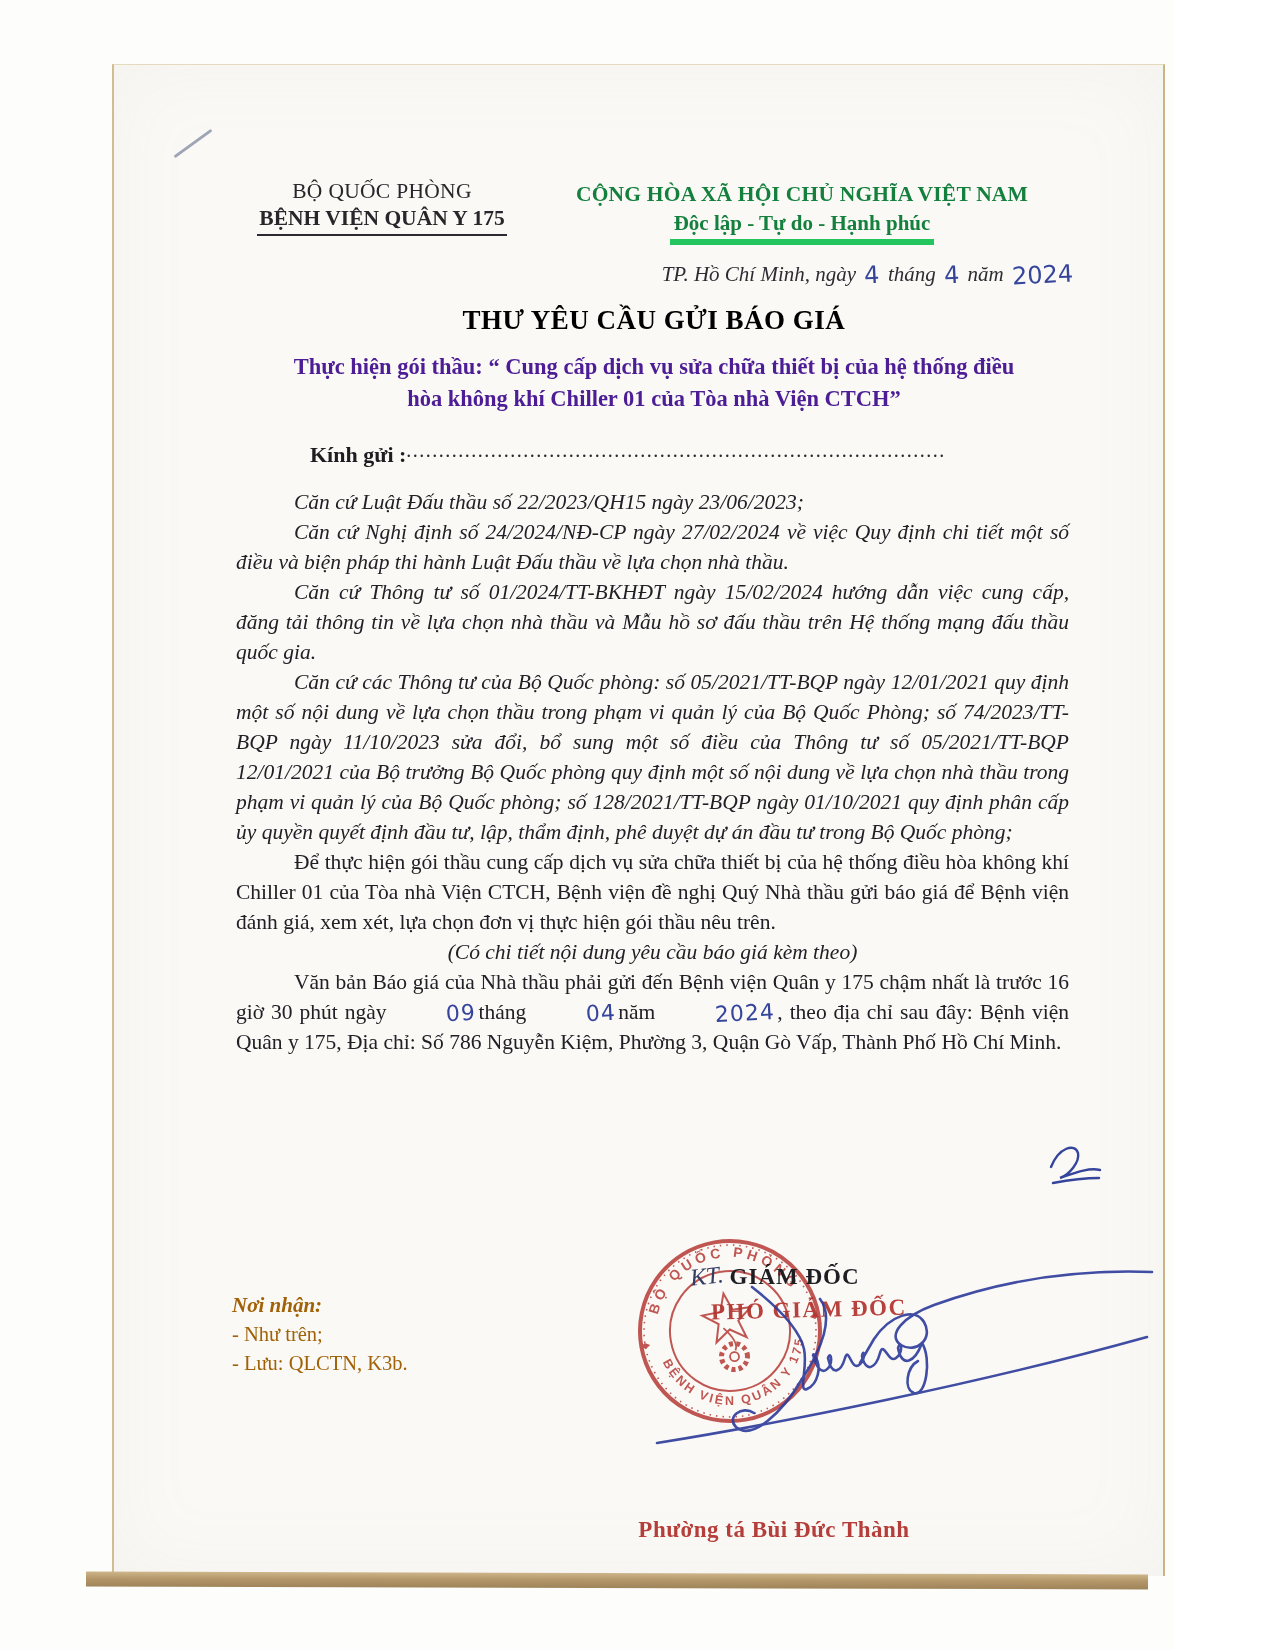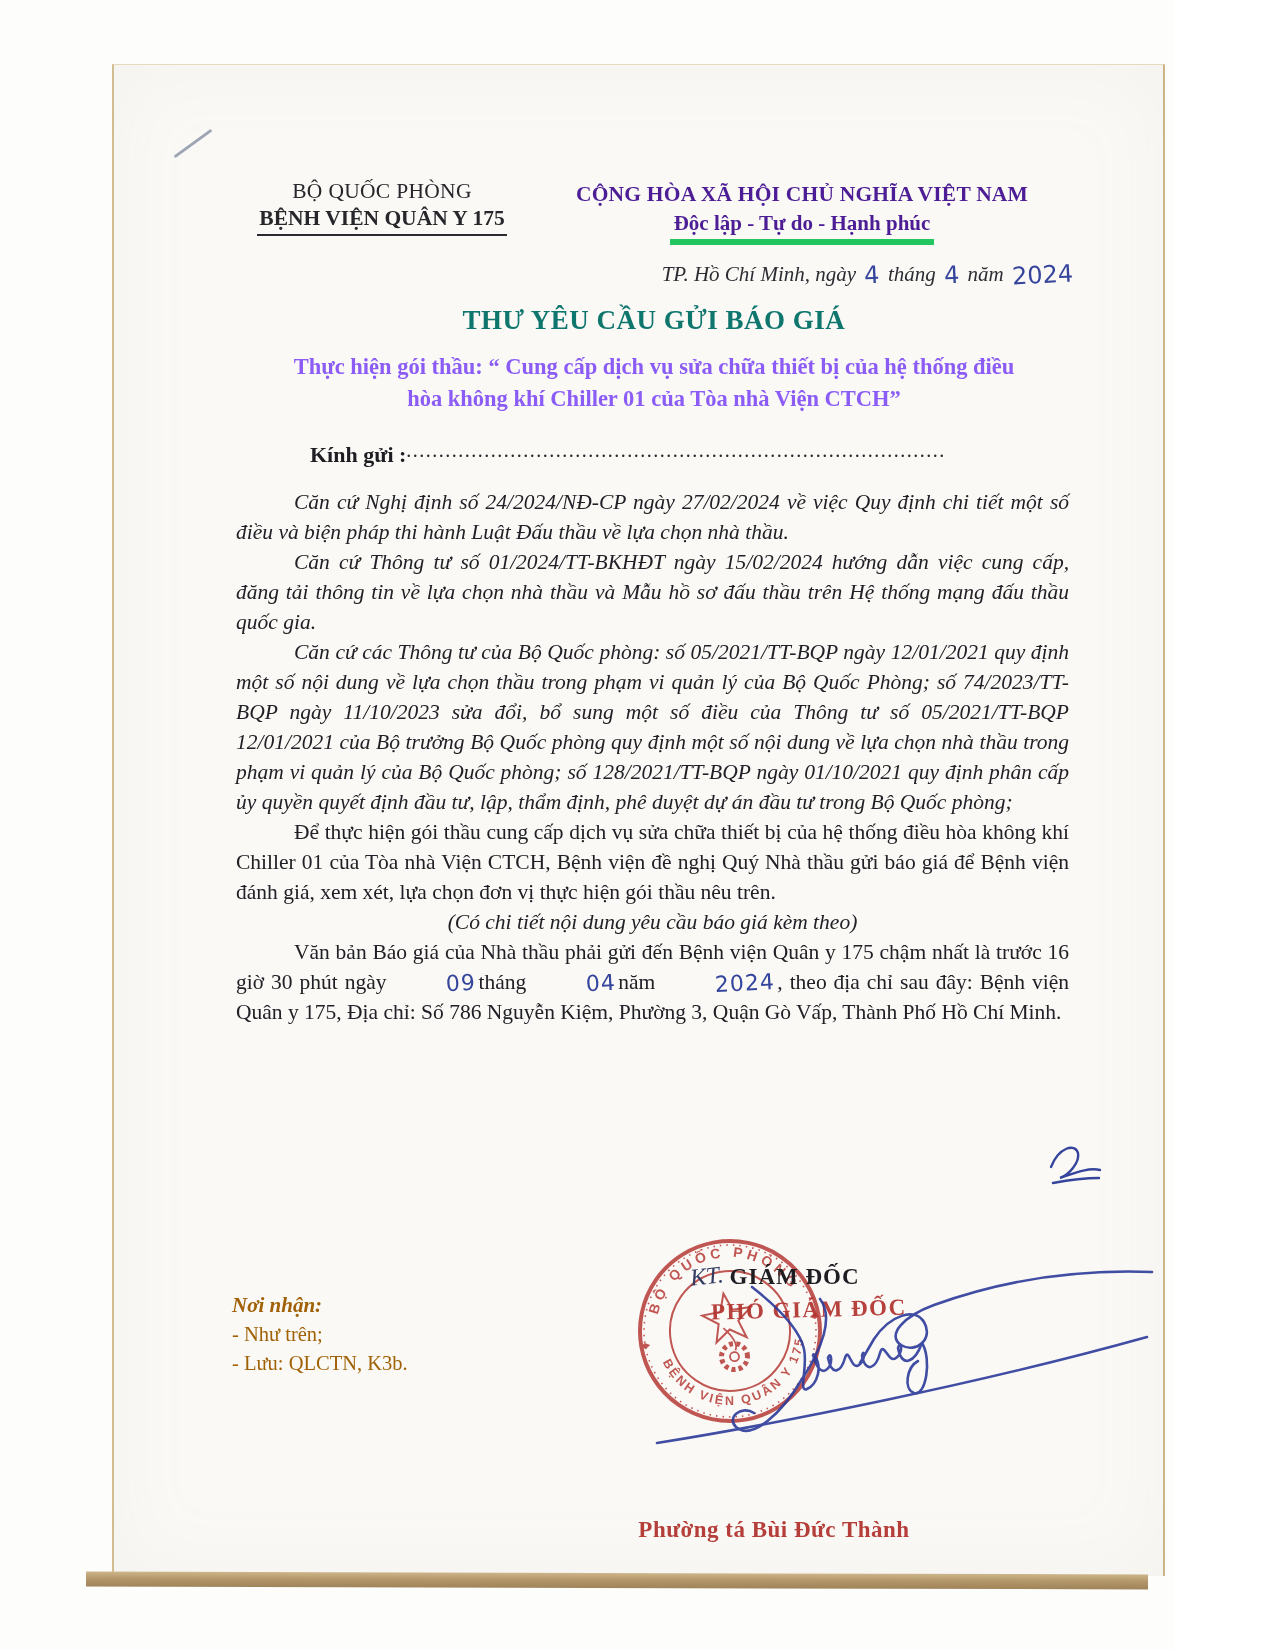--- a/index.html
+++ b/index.html
@@ -24,30 +24,30 @@
   }
   .pencil-mark{
     position:absolute;left:170px;top:142px;width:46px;height:3px;
     background:#8d97a9;border-radius:3px;transform:rotate(-36deg);opacity:.85;
   }
 
   
   .hdr-left{position:absolute;left:118px;top:114px;width:300px;text-align:center;color:#26262b;}
   .org-parent{font-size:21.5px;letter-spacing:.3px;}
   .org-name{font-weight:bold;font-size:21.5px;display:inline-block;border-bottom:2px solid #2a2a30;padding:0 2px 3px 2px;margin-top:2px;}
-  .hdr-right{position:absolute;left:428px;top:117px;width:520px;text-align:center;color:#4c1d95;}
+  .hdr-right{position:absolute;left:428px;top:117px;width:520px;text-align:center;color:#15803d;}
   .national1{font-weight:bold;font-size:21.5px;letter-spacing:.2px;}
   .national2{font-weight:bold;font-size:21px;display:inline-block;border-bottom:6px solid #22c55e;padding:0 4px 3px 4px;margin-top:4px;}
   .dateline{position:absolute;left:500px;top:194px;width:462px;text-align:right;font-style:italic;font-size:21px;color:#2c2c33;white-space:nowrap;}
   .hw{font-style:normal;font-family:"DejaVu Sans",sans-serif;color:#36459c;display:inline-block;transform:rotate(-3deg);position:relative;top:2px;}
   .hw-date{font-size:24px;margin:0 3px;}
 
   
-  .doc-title{position:absolute;left:120px;top:240px;width:840px;text-align:center;font-weight:bold;font-size:27px;letter-spacing:.5px;color:#0f766e;}
-  .doc-subtitle{position:absolute;left:105px;top:286px;width:870px;text-align:center;font-weight:bold;font-size:22.5px;line-height:32px;color:#8b5cf6;}
+  .doc-title{position:absolute;left:120px;top:240px;width:840px;text-align:center;font-weight:bold;font-size:27px;letter-spacing:.5px;color:#000000;}
+  .doc-subtitle{position:absolute;left:105px;top:286px;width:870px;text-align:center;font-weight:bold;font-size:22.5px;line-height:32px;color:#4c1d95;}
 
   
   .salutation{position:absolute;left:196px;top:374px;width:700px;font-size:22px;color:#1d1d22;white-space:nowrap;}
   .sal-label{font-weight:bold;}
   .sal-dots{display:inline-block;width:540px;overflow:hidden;white-space:nowrap;letter-spacing:1.5px;font-size:20px;vertical-align:baseline;color:#2a2a30;}
 
   
   .flow{position:absolute;left:122px;top:422px;width:833px;font-size:21.5px;line-height:30px;text-align:justify;color:#202026;}
   .flow p{margin:0;text-indent:58px;}
   .flow p.legal{font-style:italic;}
@@ -96,20 +96,21 @@
     <div class="doc-subtitle">
       <div>Thực hiện gói thầu: “ Cung cấp dịch vụ sửa chữa thiết bị của hệ thống điều</div>
       <div>hòa không khí Chiller 01 của Tòa nhà Viện CTCH”</div>
     </div>
 
     <div class="salutation">
       <span class="sal-label">Kính gửi :</span><span class="sal-dots">...............................................................................................................................................</span>
     </div>
 
     <div class="flow">
+      <p class="legal">Căn cứ Luật Đấu thầu số 22/2023/QH15 ngày 23/06/2023;</p>
       <p class="legal">Căn cứ Nghị định số 24/2024/NĐ-CP ngày 27/02/2024 về việc Quy định chi tiết một số điều và biện pháp thi hành Luật Đấu thầu về lựa chọn nhà thầu.</p>
       <p class="legal">Căn cứ Thông tư số 01/2024/TT-BKHĐT ngày 15/02/2024 hướng dẫn việc cung cấp, đăng tải thông tin về lựa chọn nhà thầu và Mẫu hồ sơ đấu thầu trên Hệ thống mạng đấu thầu quốc gia.</p>
       <p class="legal">Căn cứ các Thông tư của Bộ Quốc phòng: số 05/2021/TT-BQP ngày 12/01/2021 quy định một số nội dung về lựa chọn thầu trong phạm vi quản lý của Bộ Quốc Phòng; số 74/2023/TT-BQP ngày 11/10/2023 sửa đổi, bổ sung một số điều của Thông tư số 05/2021/TT-BQP 12/01/2021 của Bộ trưởng Bộ Quốc phòng quy định một số nội dung về lựa chọn nhà thầu trong phạm vi quản lý của Bộ Quốc phòng; số 128/2021/TT-BQP ngày 01/10/2021 quy định phân cấp ủy quyền quyết định đầu tư, lập, thẩm định, phê duyệt dự án đầu tư trong Bộ Quốc phòng;</p>
       <p>Để thực hiện gói thầu cung cấp dịch vụ sửa chữa thiết bị của hệ thống điều hòa không khí Chiller 01 của Tòa nhà Viện CTCH, Bệnh viện đề nghị Quý Nhà thầu gửi báo giá để Bệnh viện đánh giá, xem xét, lựa chọn đơn vị thực hiện gói thầu nêu trên.</p>
       <p class="center-note">(Có chi tiết nội dung yêu cầu báo giá kèm theo)</p>
       <p><span>Văn bản Báo giá của Nhà thầu phải gửi đến Bệnh viện Quân y 175 chậm nhất là trước 16 giờ 30 phút ngày</span><span class="hw hw-inline">09</span><span>tháng</span><span class="hw hw-inline">04</span><span>năm</span><span class="hw hw-inline">2024</span><span>, theo địa chỉ sau đây: Bệnh viện Quân y 175, Địa chỉ: Số 786 Nguyễn Kiệm, Phường 3, Quận Gò Vấp, Thành Phố Hồ Chí Minh.</span></p>
     </div>
 
     <svg class="initial-svg" width="72" height="52" viewBox="0 0 72 52">
       <g fill="none" stroke="#36459c" stroke-width="2.4" stroke-linecap="round">

